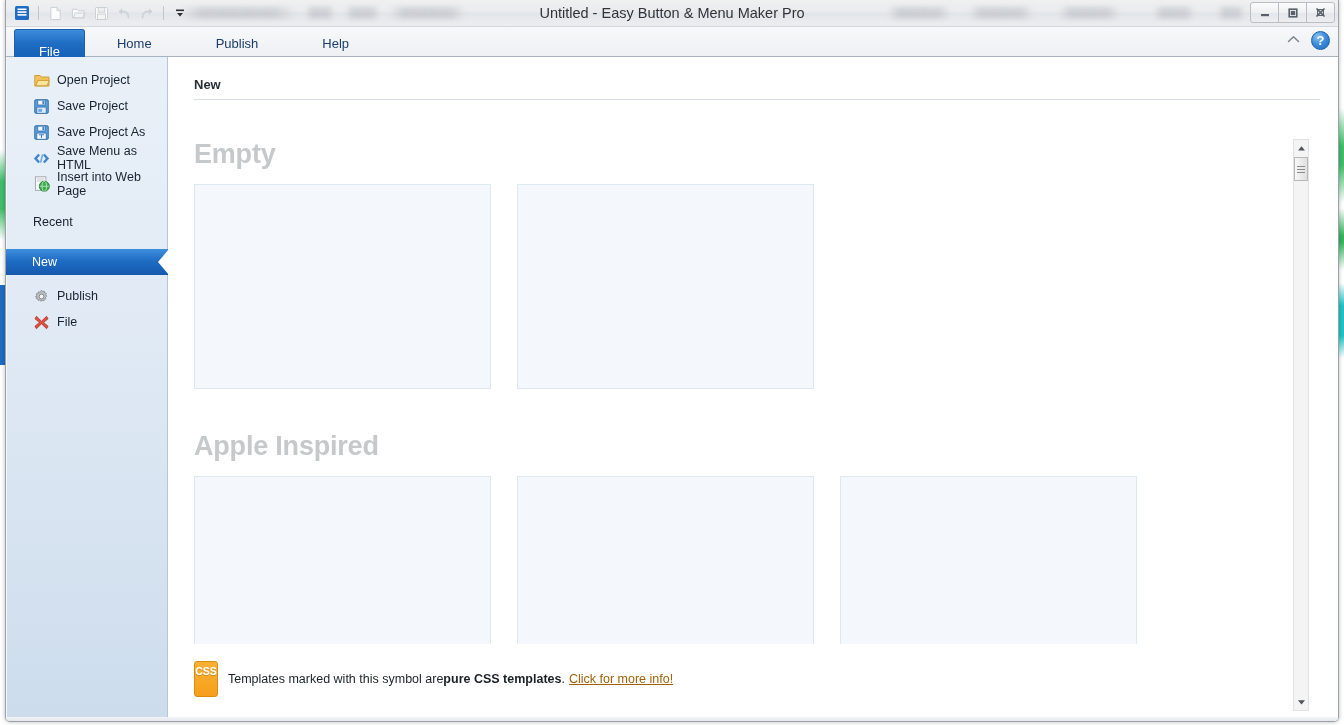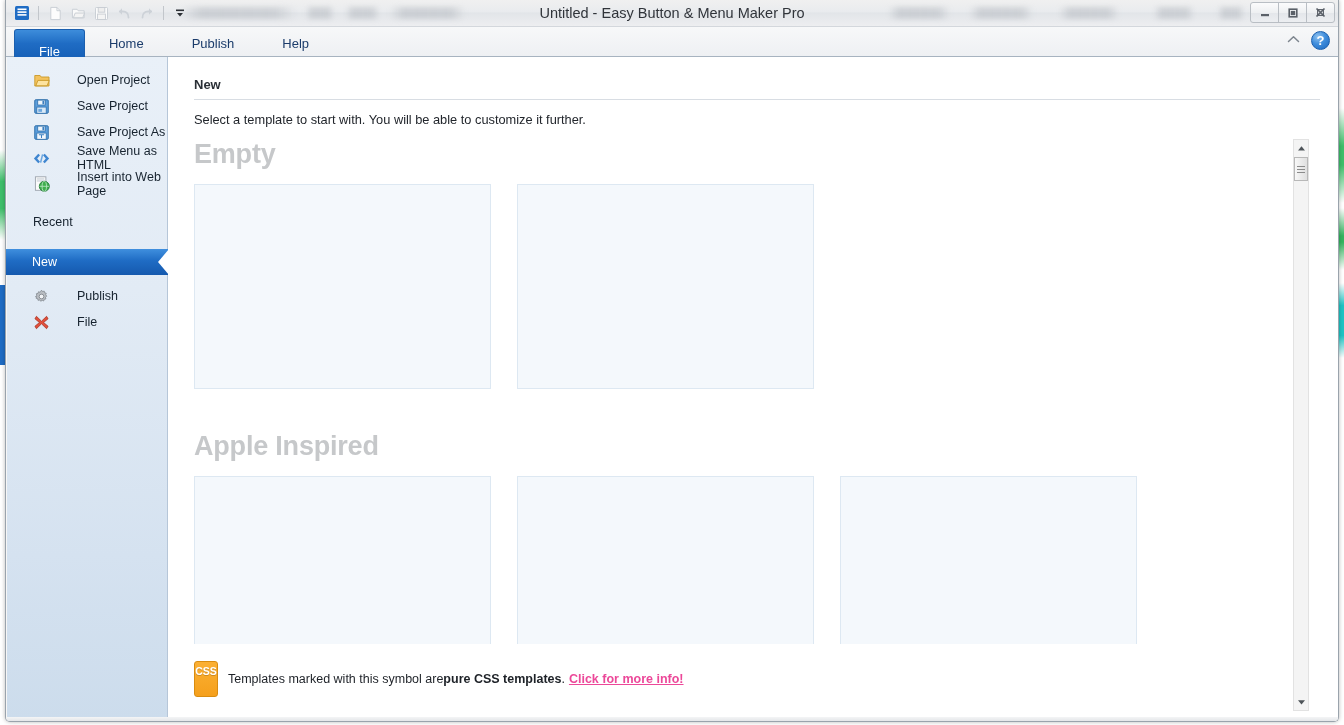--- a/index.html
+++ b/index.html
@@ -124,21 +124,21 @@
   #tabs {
     position: absolute;
     left: 8px; top: 1px;
     display: flex;
     height: 29px;
     align-items: flex-end;
   }
   .tab {
     height: 27px;
     line-height: 27px;
-    padding: 0 24px;
+    padding: 0 32px;
     font-size: 13px;
     color: #1b3c6b;
     border-radius: 3px 3px 0 0;
     box-sizing: border-box;
     position: relative;
   }
   .tab.active {
     background: linear-gradient(to bottom, #3d8ddb 0%, #1f6cc4 50%, #1761b8 100%);
     color: #ffffff;
     border: 1px solid #1b5fae;
@@ -179,21 +179,20 @@
     box-sizing: border-box;
   }
   .side-item {
     height: 26px;
     display: flex;
     align-items: center;
     padding-left: 26px;
     font-size: 12.5px;
     color: #17232f;
     position: relative;
-    gap: 20px;
   }
   .side-item .si-icon {
     width: 17px; height: 17px;
     margin-right: 7px;
     display: flex; align-items: center; justify-content: center;
     flex: 0 0 17px;
   }
   .side-label-group {
     height: 26px;
     display: flex;
@@ -328,24 +327,23 @@
     font-size: 10.5px;
     font-weight: bold;
     line-height: 19px;
     text-align: center;
     margin-right: 10px;
     box-sizing: border-box;
     text-shadow: 0 1px 0 rgba(0,0,0,0.18);
   }
   .note-bold { font-weight: bold; }
   #info-link {
-    color: #ec4899;
+    color: #a16207;
     text-decoration: underline;
     margin-left: 4px;
-    font-weight: bold;
   }
 
   
   #win-bottom {
     position: absolute;
     left: 0; bottom: 0;
     width: 100%; height: 4px;
     background: linear-gradient(to bottom, #f4f5f6, #e4e6e9);
   }
 </style>
@@ -562,21 +560,20 @@
       </div>
     </div>
 
     <div id="content">
 
       <div id="content-head">
         <div id="content-title">New</div>
         <div id="content-rule"></div>
       </div>
 
-      <div id="content-sub">Select a template to start with. You will be able to customize it further.</div>
 
       <div id="scrollarea">
 
         <div>
           <div class="section-title">Empty</div>
           <div class="card-row">
             <div class="tpl-card"></div>
             <div class="tpl-card"></div>
           </div>
         </div>

